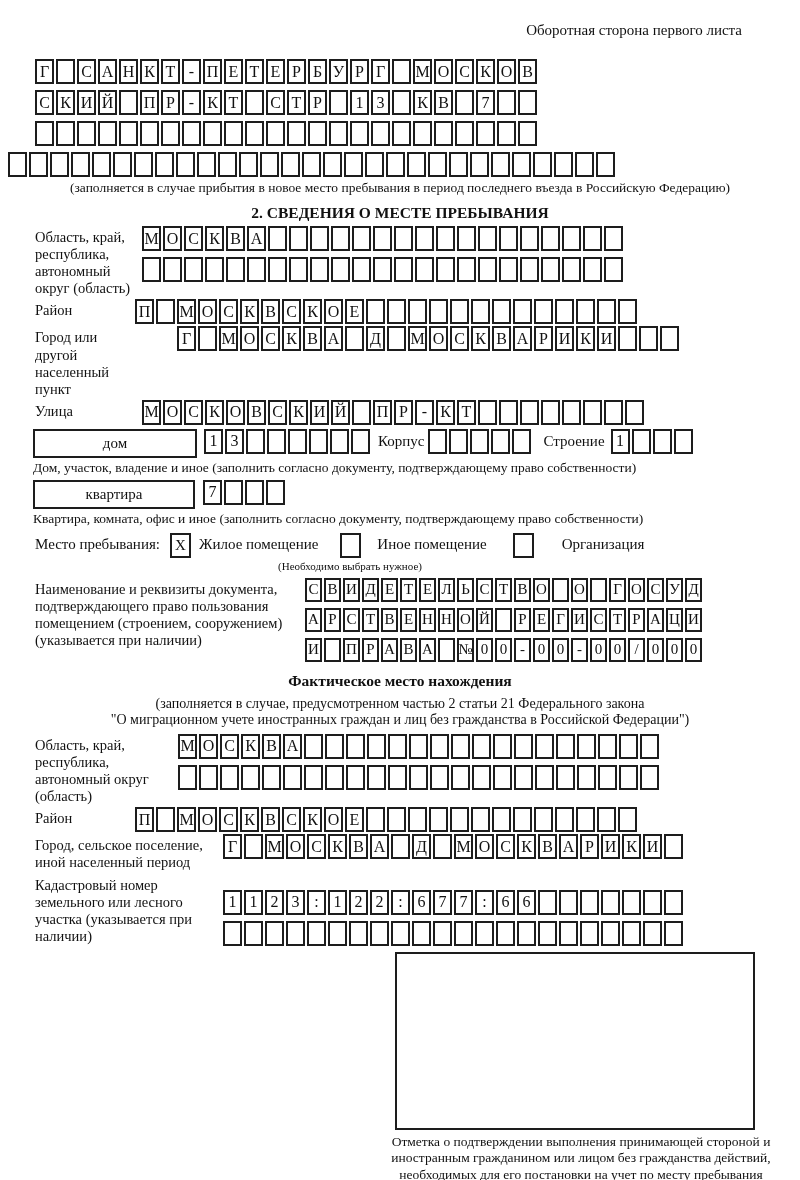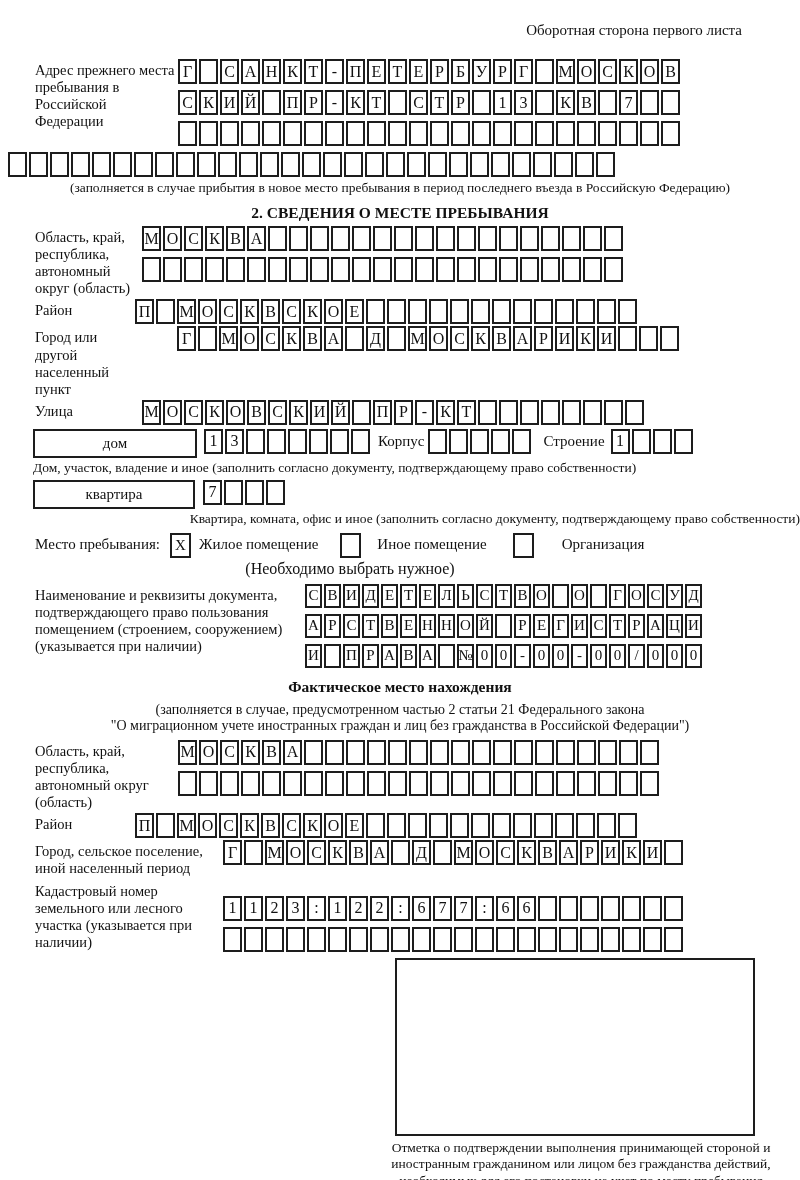--- a/index.html
+++ b/index.html
@@ -44,21 +44,21 @@
     border: 2px solid #1d1d1d;
     height: 29px;
     display: flex; align-items: center; justify-content: center;
     font-size: 15px;
   }
   .inline-label { padding-top: 4px; font-size: 15px; }
   .caption { text-align: center; font-size: 13.5px; margin-top: 3px; }
   .section-title { text-align: center; font-weight: bold; font-size: 15.5px; margin-top: 8px; }
   .note-line { text-align: center; font-size: 14px; }
   .mt2 { margin-top: 2px; } .mt4 { margin-top: 4px; } .mt6 { margin-top: 6px; }
-  .stay-note { margin-left: 160px; width: 380px; text-align: center; font-size: 16px; margin-top: 2px; }
+  .stay-note { margin-left: 160px; width: 380px; text-align: center; font-size: 11px; margin-top: 2px; }
   .stamp-box {
     margin-top: 6px;
     margin-left: 395px;
     width: 360px; height: 178px;
     border: 2px solid #1d1d1d;
     background: #fff;
   }
   .stamp-caption {
     margin-left: 383px;
     width: 396px;
@@ -67,21 +67,20 @@
     line-height: 1.25;
     margin-top: 4px;
   }
 </style>
 </head>
 <body>
 
 <div class="page-header">Оборотная сторона первого листа</div>
 
 <div class="row mt4" style="margin-top:20px;">
-  <div class="label" style="flex-basis:143px; width:143px;">Адрес прежнего места пребывания в Российской Федерации</div>
   <div class="grids">
     <div class="cells">
         <span class="cell">Г</span>
         <span class="cell"></span>
         <span class="cell">С</span>
         <span class="cell">А</span>
         <span class="cell">Н</span>
         <span class="cell">К</span>
         <span class="cell">Т</span>
         <span class="cell">-</span>
@@ -373,21 +372,21 @@
 
 <div class="row mt4" style="padding-left:33px;">
   <div class="label-box" style="width:162px;">квартира</div>
   <div class="cells" style="margin-left:8px;">
       <span class="cell">7</span>
       <span class="cell"></span>
       <span class="cell"></span>
       <span class="cell"></span>
     </div>
 </div>
-<div class="row mt2" style="padding-left:33px;justify-content:flex-end;">
+<div class="row mt2" style="padding-left:33px;">
   <div style="font-size:13.5px;">Квартира, комната, офис и иное (заполнить согласно документу, подтверждающему право собственности)</div>
 </div>
 
 <div class="row mt6">
   <span class="inline-label" style="padding-top:3px;">Место пребывания:</span>
   <span class="checkbox" style="margin-left:10px;">X</span>
   <span class="inline-label" style="padding-top:3px; margin-left:8px;">Жилое помещение</span>
   <span class="checkbox" style="margin-left:22px;"></span>
   <span class="inline-label" style="padding-top:3px; margin-left:16px;">Иное помещение</span>
   <span class="checkbox" style="margin-left:26px;"></span>

